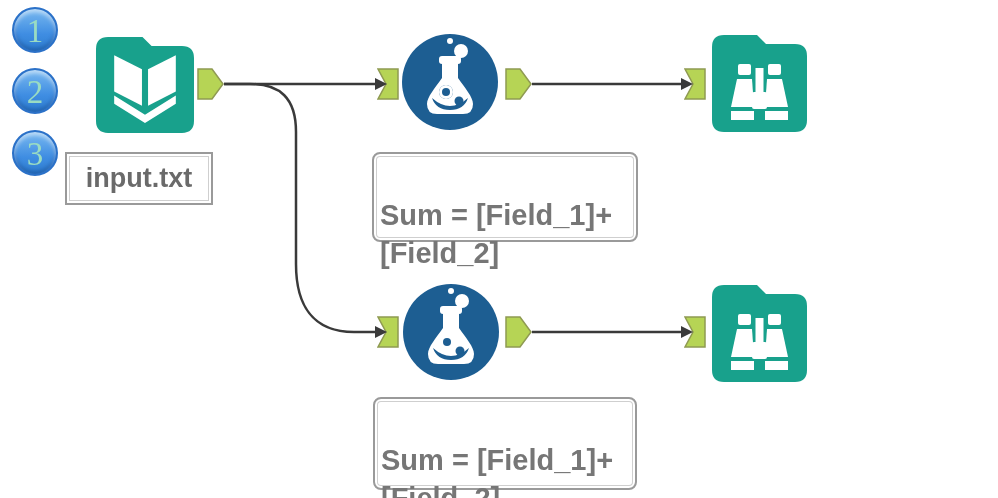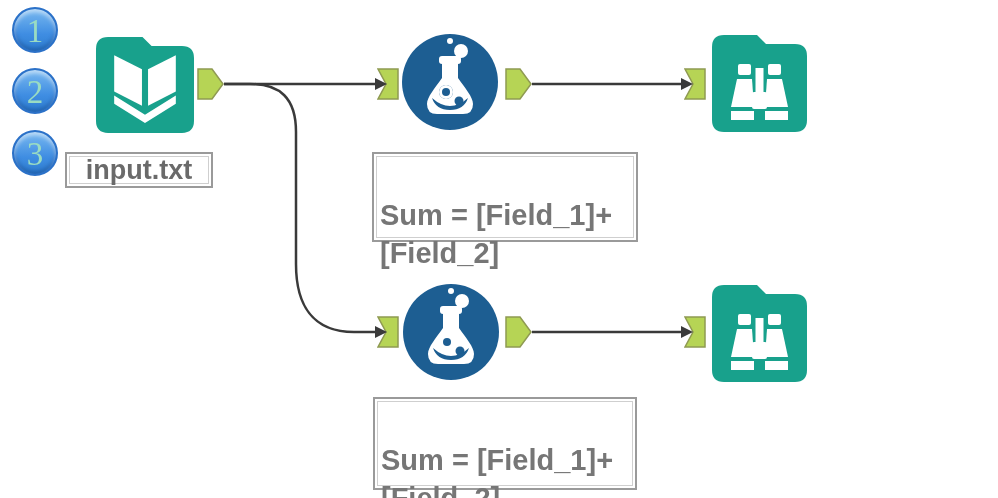--- a/index.html
+++ b/index.html
@@ -32,21 +32,21 @@
   .white-stroke{stroke:#ffffff;fill:none;}
   .anchor polygon{fill:var(--anchor_green);stroke:var(--anchor_border);stroke-width:1.5;}
   
   .note{
     position:absolute;background:#ffffff;box-sizing:border-box;
     border:2px solid var(--note_border);
     box-shadow:inset 0 0 0 2px #ffffff, inset 0 0 0 3px #cfcfcf;
     color:var(--note_text);font-weight:bold;z-index:1;
     white-space:pre-line;
   }
-  .note.formula{font-size:29px;line-height:38px;padding:4px 6px;}
+  .note.formula{font-size:29px;line-height:38px;padding:4px 6px;border-radius:8px;}
   .note.file{
     font-size:27px;display:flex;align-items:center;justify-content:center;
     color:var(--file_text);
   }
 </style>
 </head>
 <body>
 
 <div class="canvas">
 
@@ -75,21 +75,21 @@
     <svg width="100" height="96" viewBox="0 0 97 95">
       <path class="teal-fill" d="M12 0 H46 L55 9 H85 Q97 9 97 21 V83 Q97 95 85 95 H12 Q0 95 0 83 V12 Q0 0 12 0 Z"></path>
       <path class="white-fill" d="M18 18 L45.5 32 L45.5 68 L18 54 Z"></path>
       <path class="white-fill" d="M79 18 L51.5 32 L51.5 68 L79 54 Z"></path>
       <path class="white-fill" d="M18 58 L48.5 77 L79 58 L79 66 L48.5 85 L18 66 Z"></path>
     </svg>
   </div>
   <svg class="anchor" style="left:197px;top:68px" width="27" height="32">
     <polygon points="1,1 15,1 26,16 15,31 1,31"></polygon>
   </svg>
-  <div class="note file" style="left:65px;top:152px;width:148px;height:36px">
+  <div class="note file" style="left:65px;top:152px;width:148px;height:53px">
     <span>input.txt</span>
   </div>
 
   <div class="tool" style="left:402px;top:34px">
     <svg width="96" height="96" viewBox="0 0 96 96">
       <circle class="blue-fill" cx="48" cy="48" r="48"></circle>
       <circle class="white-fill" cx="59" cy="17" r="7"></circle>
       <circle class="white-fill" cx="48" cy="7" r="3"></circle>
       <rect class="white-fill" x="37" y="22" width="22" height="8" rx="3"></rect>
       <path class="white-fill" d="M40 30 L56 30 L56 44 C63 54 71 63 71 70 Q71 80 61 80 L35 80 Q25 80 25 70 C25 63 33 54 40 44 Z"></path>

